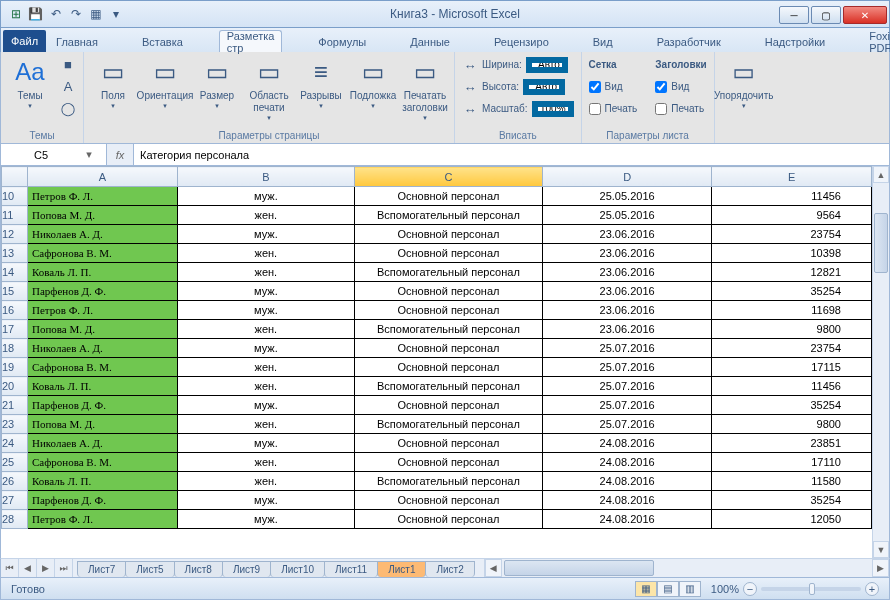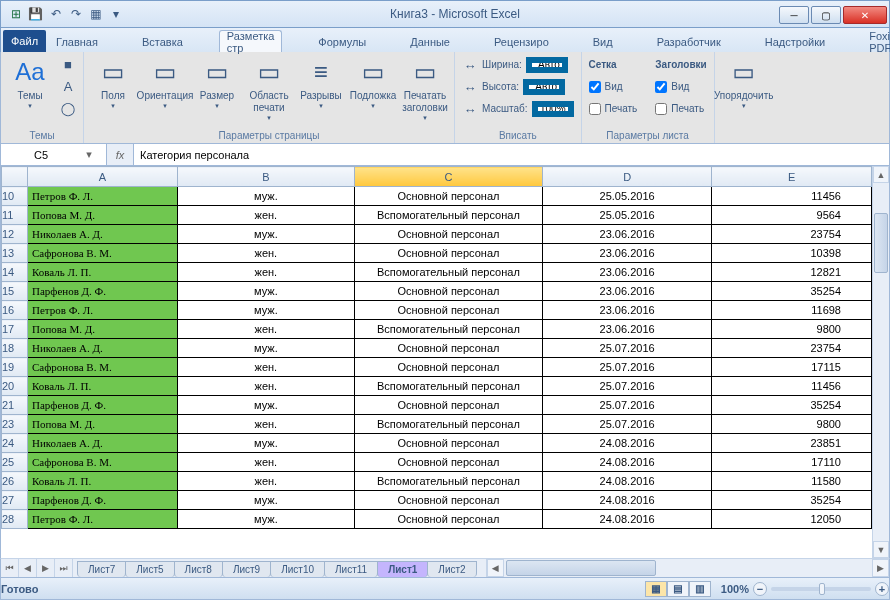--- a/index.html
+++ b/index.html
@@ -64,28 +64,28 @@
 .vscroll .arr { height: 17px; text-align: center; font-size: 9px; color: #666; cursor: pointer; display:flex; align-items:center; justify-content:center; background:#f0f4fa; border:1px solid #c5d4e8;}
 .vscroll .track { flex: 1; position: relative; }
 .vscroll .thumb { position: absolute; left: 1px; right: 1px; top: 30px; height: 60px; background: linear-gradient(90deg,#dce6f2,#c5d4e8); border: 1px solid #9fb4ce; border-radius: 2px;}
 
 
 .sheetrow { height: 20px; display: flex; border: 1px solid #a0b8d8; border-top: 1px solid #c5d4e8; background: #e8eef7; align-items: stretch; }
 .sheet-nav { display: flex; }
 .sheet-nav span { width: 18px; display: flex; align-items: center; justify-content: center; font-size: 9px; color: #666; border-right: 1px solid #c5d4e8; cursor: pointer;}
 .sheet-tabs { display: flex; align-items: flex-end; padding-left: 4px; }
 .sheet-tab { padding: 2px 10px; font-size: 10px; background: #e0e7f0; border: 1px solid #9fb4ce; border-bottom: none; margin-right: -1px; cursor: pointer; border-radius: 0 0 4px 4px; color: #3b5a82;}
-.sheet-tab.active { background: #c4b5fd; font-weight: bold; }
+.sheet-tab.active { background: #fdba74; font-weight: normal; }
 .hscroll { flex: 1; display: flex; margin-left: 10px; border-left: 1px solid #c5d4e8;}
 .hscroll .arr { width: 17px; text-align: center; font-size: 9px; color: #666; cursor: pointer; display:flex; align-items:center; justify-content:center; background:#f0f4fa; border:1px solid #c5d4e8;}
 .hscroll .track { flex: 1; position: relative; background: #e8eef7;}
 .hscroll .thumb { position: absolute; top: 1px; bottom: 1px; left: 2px; width: 150px; background: linear-gradient(#dce6f2,#c5d4e8); border: 1px solid #9fb4ce; border-radius: 2px;}
 
 
-.statusbar { height: 22px; background: linear-gradient(#e8f0fa, #cfdff0); border: 1px solid #a0b8d8; border-top: none; display: flex; align-items: center; padding: 0 0; font-size: 11px; color: #3b5a82; font-weight: bold;}
+.statusbar { height: 22px; background: linear-gradient(#e8f0fa, #cfdff0); border: 1px solid #a0b8d8; border-top: none; display: flex; align-items: center; padding: 0 10px; font-size: 11px; color: #3b5a82;}
 .statusbar .spacer { flex: 1; }
 .view-btns { display: flex; gap: 0; margin-right: 10px;}
 .view-btns span { width: 22px; height: 16px; border: 1px solid #9fb4ce; display: flex; align-items: center; justify-content: center; font-size: 10px; cursor: pointer; background: #f0f4fa;}
 .view-btns span.active { background: #fce5a8; }
 .zoom { display: flex; align-items: center; gap: 4px; }
 .zoom .slider { width: 100px; height: 4px; background: #c5d4e8; position: relative; border-radius: 2px;}
 .zoom .slider .knob { position: absolute; left: 48px; top: -4px; width: 6px; height: 12px; background: #f0f4fa; border: 1px solid #9fb4ce; border-radius: 2px;}
 .zoom .pm { width: 14px; height: 14px; border: 1px solid #9fb4ce; border-radius: 7px; text-align: center; line-height: 12px; cursor: pointer; background: #f0f4fa;}
 </style>
 </head>

